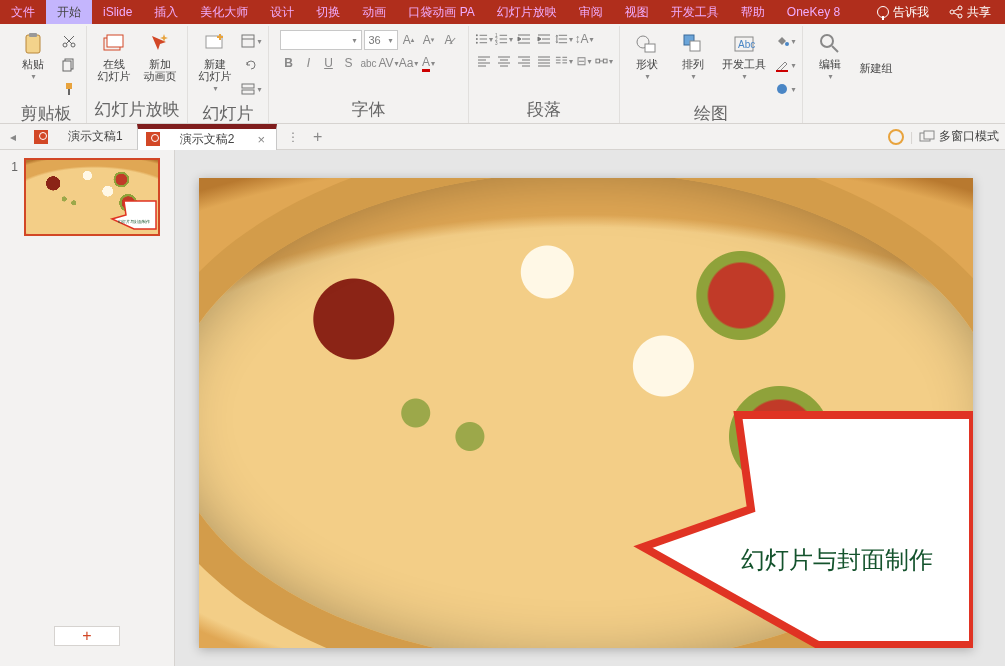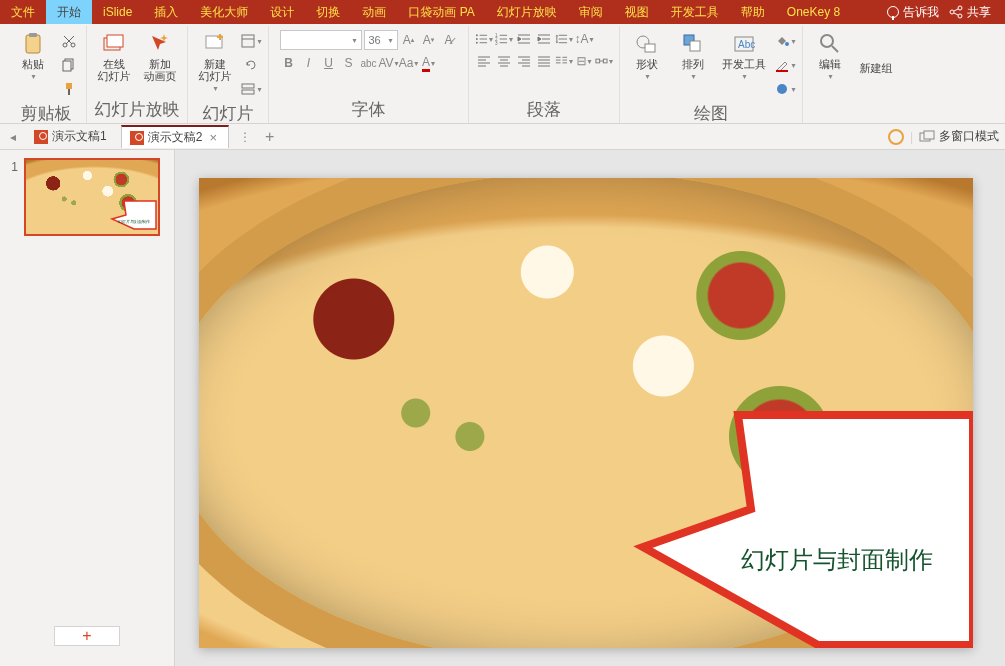--- a/index.html
+++ b/index.html
@@ -1,23 +1,23 @@
 <!DOCTYPE html>
 <html><head>
 <meta charset="utf-8">
 <style>
 * { margin: 0; padding: 0; box-sizing: border-box; font-family: "Microsoft YaHei", "Segoe UI", sans-serif; }
 body { width: 1005px; height: 666px; background: #f3f2f1; overflow: hidden; font-size: 12px; }
 
 .titlebar { height: 24px; background: #b02e1c; display: flex; align-items: center; color: #fff; font-size: 12px; }
 .titlebar .tabs { display: flex; height: 100%; align-items: stretch; }
-.titlebar .tab { padding: 0 11px; display: flex; align-items: center; cursor: pointer; color: #fde047; }
-.titlebar .tab.active { background: #7dd3fc; color: #444; }
+.titlebar .tab { padding: 0 11px; display: flex; align-items: center; cursor: pointer; color: #f0abfc; }
+.titlebar .tab.active { background: #c4b5fd; color: #444; }
 .titlebar .spacer { flex: 1; }
-.titlebar .right { display: flex; gap: 10px; padding-right: 14px; align-items: center; }
+.titlebar .right { display: flex; gap: 20px; padding-right: 14px; align-items: center; }
 .titlebar .right .item { display: flex; gap: 4px; align-items: center; cursor: pointer; }
 .bulb { width: 12px; height: 12px; border: 1px solid #fff; border-radius: 50%; position: relative; }
 .bulb::after { content: ""; position: absolute; width: 2px; height: 4px; background: #fff; bottom: -3px; left: 4px; }
 
 .ribbon { height: 100px; background: #f3f2f1; border-bottom: 1px solid #d6d3d0; display: flex; padding: 2px 6px 0 6px; }
 .rg { display: flex; flex-direction: column; align-items: center; padding: 0 6px; border-right: 1px solid #e1dfdd; }
 .rg:last-child { border-right: none; align-items: flex-end; }
 .rg .body { flex: 1; display: flex; align-items: flex-start; gap: 4px; padding-top: 4px; }
 .rg .label { color: #666; font-size: 17px; text-align: center; padding: 2px 0; }
 
@@ -29,22 +29,22 @@
 .col { display: flex; flex-direction: column; gap: 2px; }
 .row { display: flex; gap: 2px; align-items: center; }
 
 .fontbox, .sizebox { height: 20px; border: 1px solid #c8c8c8; background: #fff; font-size: 11px; color: #777; padding: 0 4px; display: flex; align-items: center; justify-content: space-between; }
 .fontbox { width: 82px; }
 .sizebox { width: 34px; }
 .ab { width: 18px; height: 18px; display: flex; align-items: center; justify-content: center; color: #888; font-size: 12px; cursor: pointer; }
 
 .docbar { height: 26px; background: #f3f2f1; border-bottom: 1px solid #d6d3d0; display: flex; align-items: center; padding: 0 6px; gap: 6px; }
 .docbar .chev { color: #888; cursor: pointer; padding: 0 4px; }
-.doctab { display: flex; align-items: center; gap: 4px; padding: 2px 8px; font-size: 12px; color: #444; cursor: pointer; }
-.doctab.active { background: #fff; border-top: 2px solid #7f1d1d; border-left: 1px solid #c8c8c8; border-right: 1px solid #c8c8c8; align-items: center; }
+.doctab { display: flex; align-items: center; gap: 20px; padding: 2px 8px; font-size: 12px; color: #444; cursor: pointer; }
+.doctab.active { background: #fff; border-top: 5px solid #7f1d1d; border-left: 1px solid #c8c8c8; border-right: 1px solid #c8c8c8; align-items: center; }
 .doctab .close { color: #888; font-size: 13px; padding: 0 3px; }
 .pico { width: 14px; height: 14px; background: #d24726; position: relative; }
 .pico::after { content: ""; position: absolute; width: 6px; height: 6px; border: 1px solid #fff; border-radius: 50%; right: 1px; top: 2px; }
 .docbar .spacer { flex: 1; }
 .gear { width: 16px; height: 16px; border: 2px solid #e8a33d; border-radius: 50%; position: relative; cursor:pointer; }
 .mw { display: flex; align-items: center; gap: 4px; cursor: pointer; color: #444; }
 
 .workspace { display: flex; height: calc(100% - 150px); background: #e6e6e6; }
 .thumbcol { width: 175px; background: #f3f2f1; border-right: 1px solid #d6d3d0; padding: 8px 6px; display: flex; flex-direction: column; }
 .trow { display: flex; gap: 6px; }

